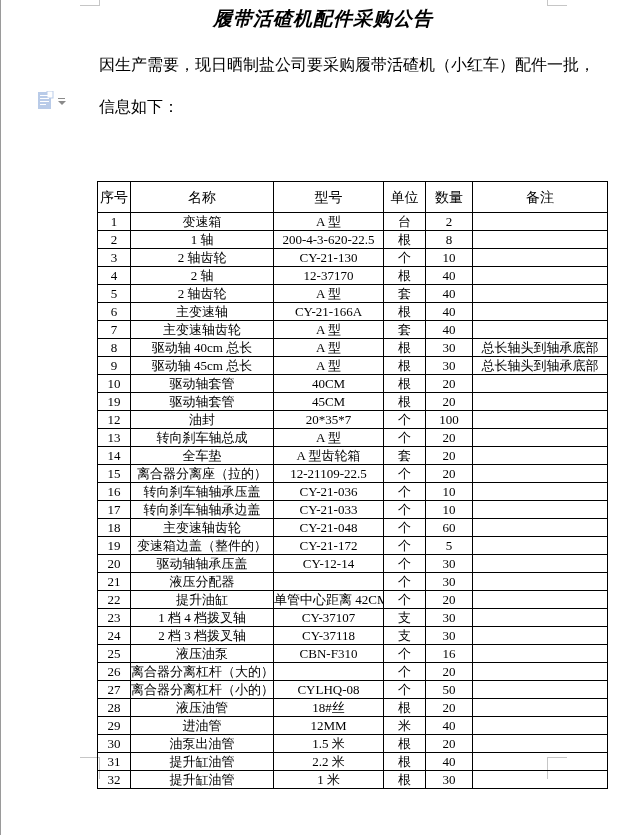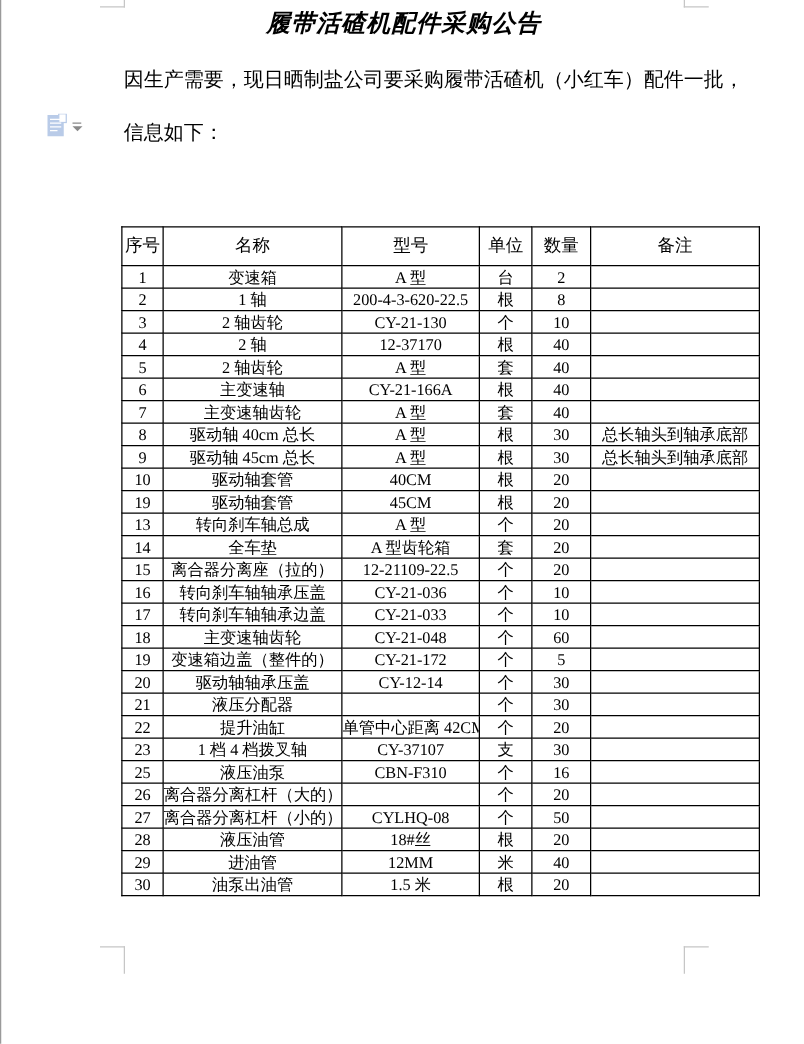--- a/index.html
+++ b/index.html
@@ -182,20 +182,28 @@
       </tr>
       <tr>
         <td>19</td>
         <td>驱动轴套管</td>
         <td>45CM</td>
         <td>根</td>
         <td>20</td>
         <td></td>
       </tr>
       <tr>
+        <td>12</td>
+        <td>油封</td>
+        <td>20*35*7</td>
+        <td>个</td>
+        <td>100</td>
+        <td></td>
+      </tr>
+      <tr>
         <td>13</td>
         <td>转向刹车轴总成</td>
         <td>A 型</td>
         <td>个</td>
         <td>20</td>
         <td></td>
       </tr>
       <tr>
         <td>14</td>
         <td>全车垫</td>
@@ -270,20 +278,28 @@
       </tr>
       <tr>
         <td>23</td>
         <td>1 档 4 档拨叉轴</td>
         <td>CY-37107</td>
         <td>支</td>
         <td>30</td>
         <td></td>
       </tr>
       <tr>
+        <td>24</td>
+        <td>2 档 3 档拨叉轴</td>
+        <td>CY-37118</td>
+        <td>支</td>
+        <td>30</td>
+        <td></td>
+      </tr>
+      <tr>
         <td>25</td>
         <td>液压油泵</td>
         <td>CBN-F310</td>
         <td>个</td>
         <td>16</td>
         <td></td>
       </tr>
       <tr>
         <td>26</td>
         <td>离合器分离杠杆（大的）</td>
@@ -317,14 +333,30 @@
         <td></td>
       </tr>
       <tr>
         <td>30</td>
         <td>油泵出油管</td>
         <td>1.5 米</td>
         <td>根</td>
         <td>20</td>
         <td></td>
       </tr>
+      <tr>
+        <td>31</td>
+        <td>提升缸油管</td>
+        <td>2.2 米</td>
+        <td>根</td>
+        <td>40</td>
+        <td></td>
+      </tr>
+      <tr>
+        <td>32</td>
+        <td>提升缸油管</td>
+        <td>1 米</td>
+        <td>根</td>
+        <td>30</td>
+        <td></td>
+      </tr>
     </tbody>
 </table>
 
 </body></html>

